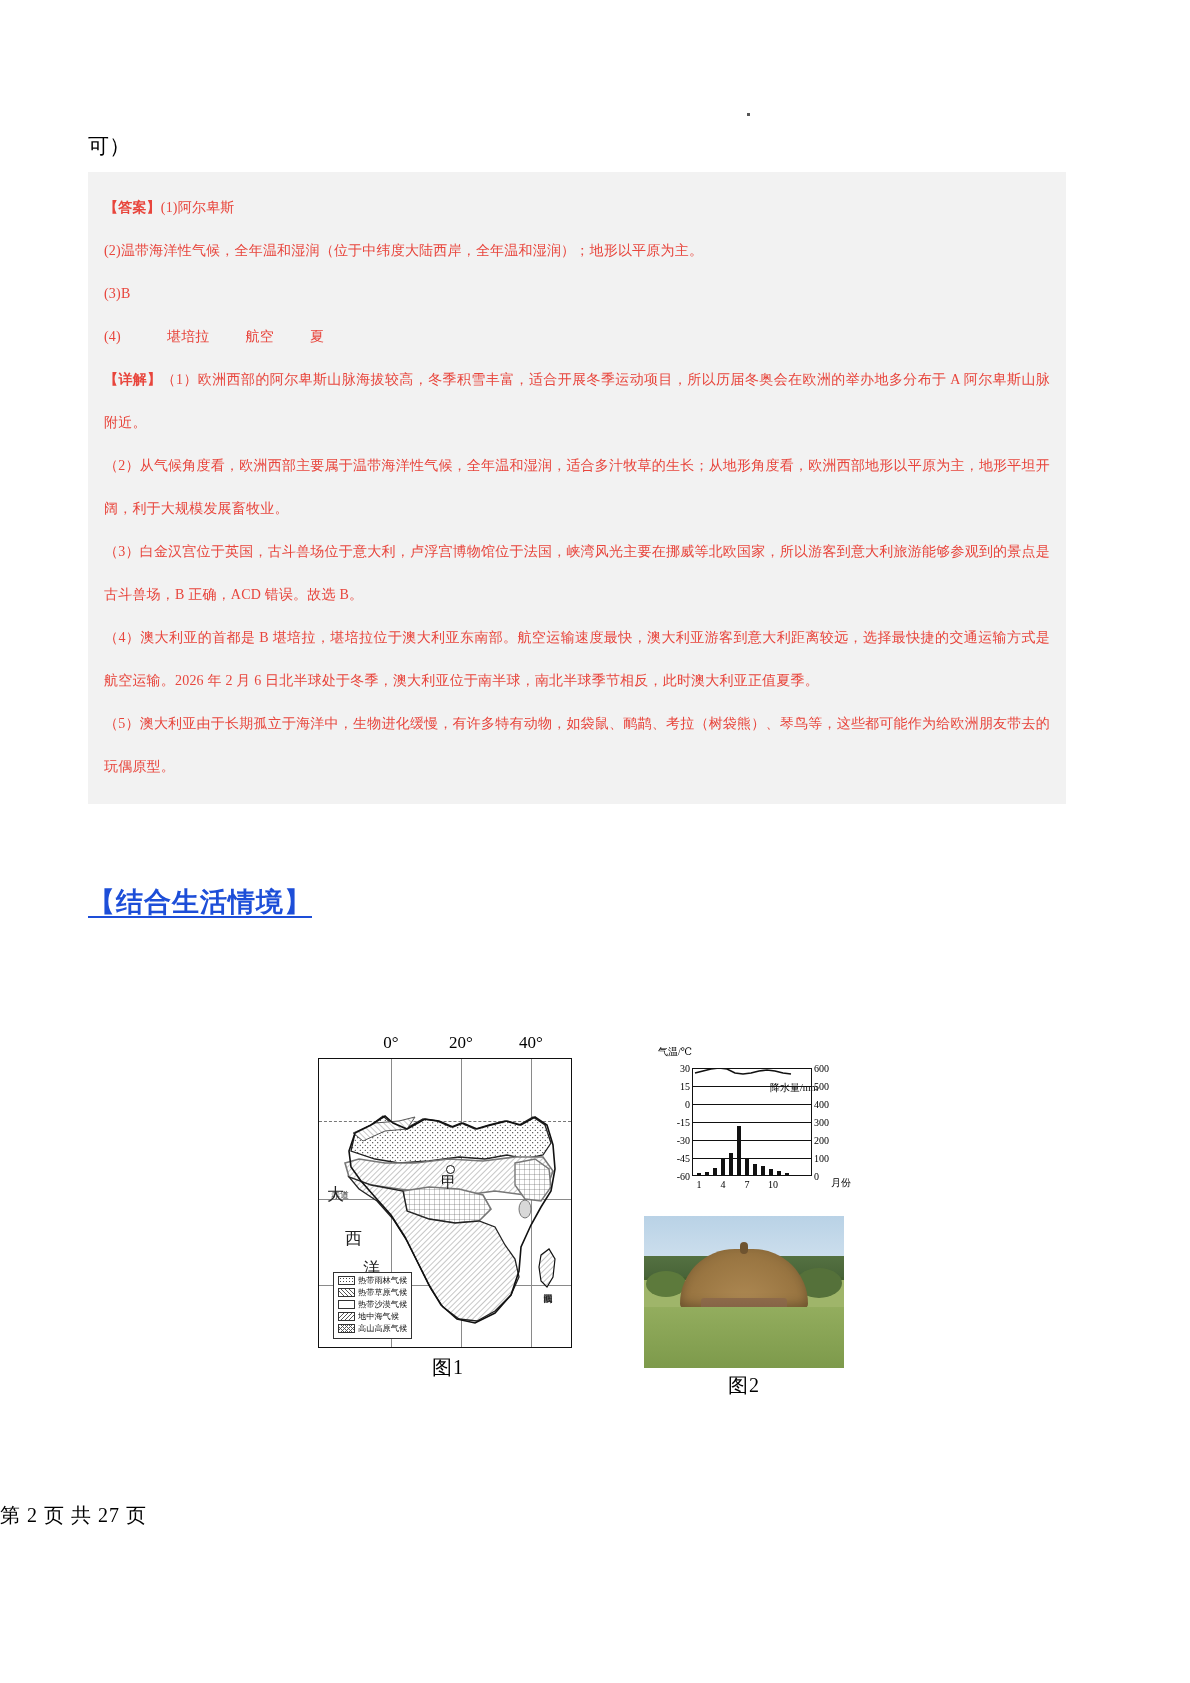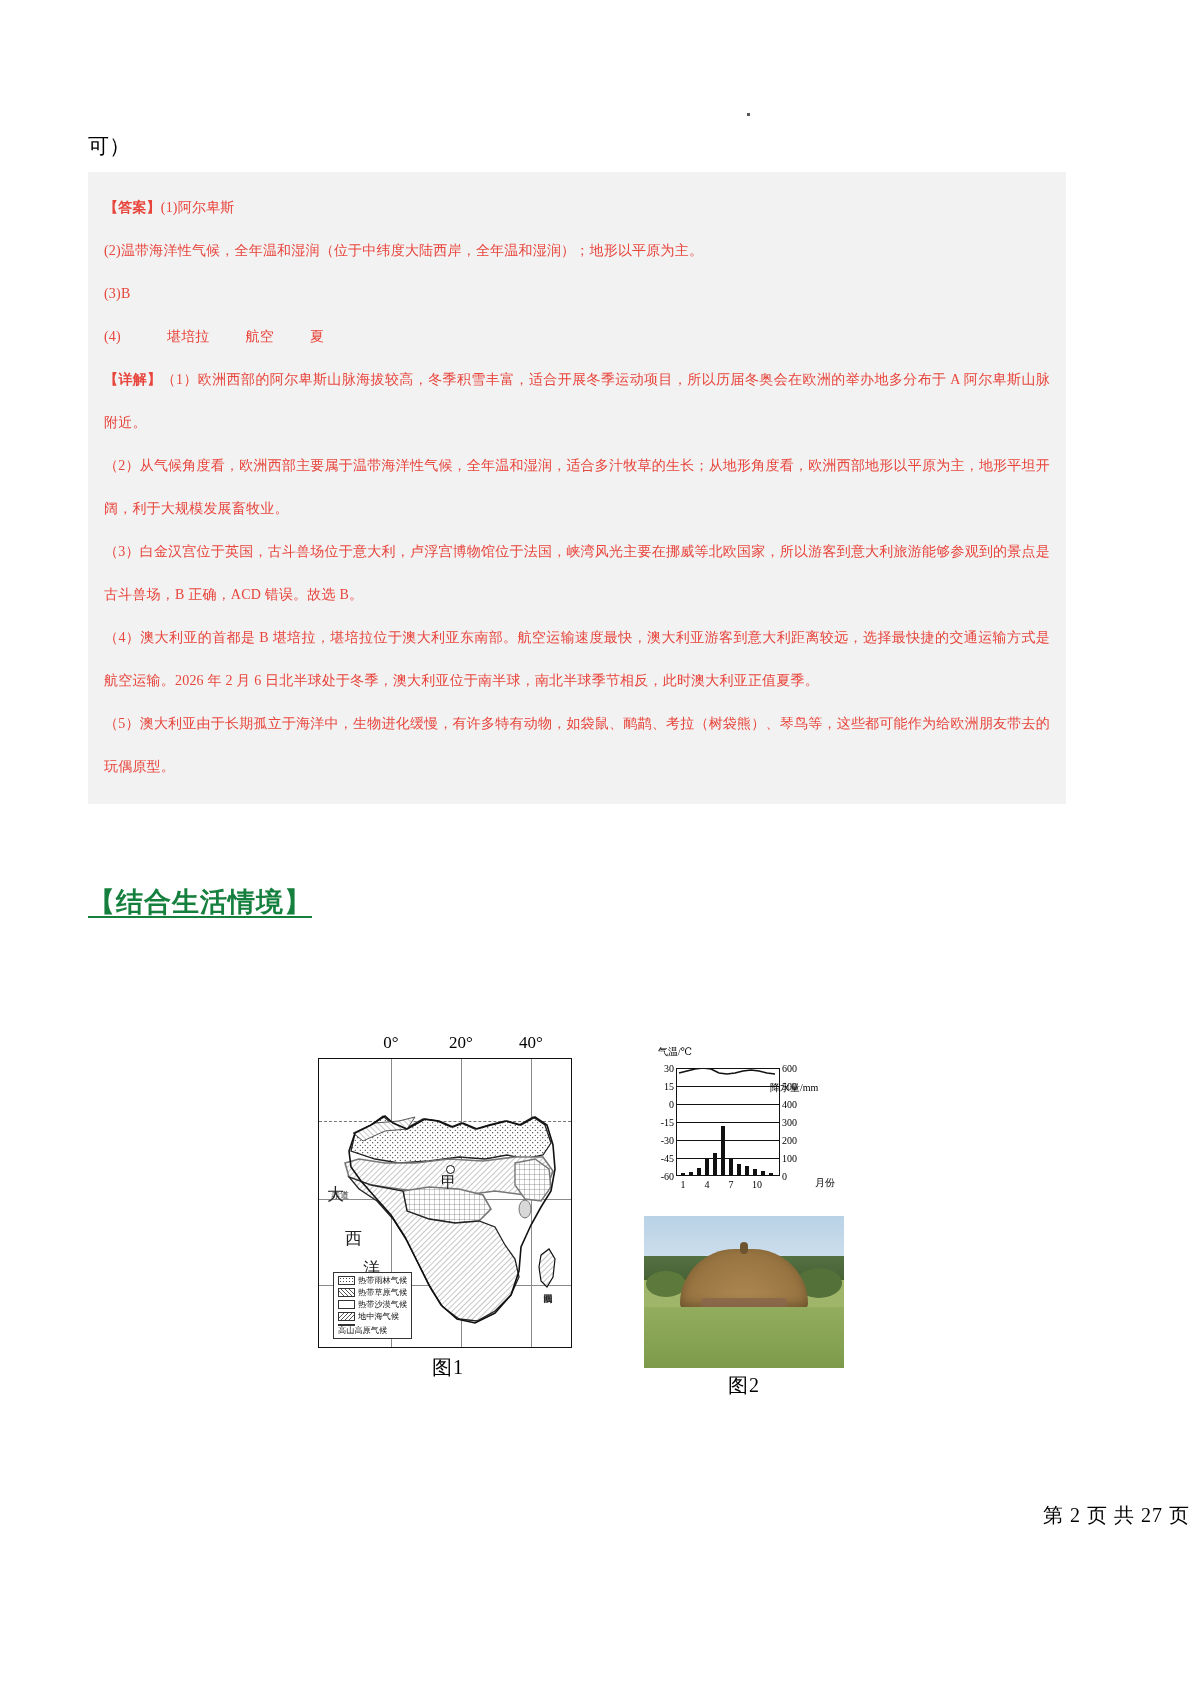--- a/index.html
+++ b/index.html
@@ -61,21 +61,21 @@
   .sp-lg { display: inline-block; width: 46px; }
   .sp-md { display: inline-block; width: 36px; }
 
   
   .blue-heading {
     position: absolute;
     left: 88px;
     top: 884px;
     font-size: 27px;
     font-weight: 700;
-    color: #15803d;
+    color: #1d4ed8;
     text-decoration: underline;
     text-underline-offset: 5px;
     letter-spacing: 1px;
   }
 
   
   .stem {
     position: absolute;
     left: 88px;
     top: 930px;
@@ -181,21 +181,21 @@
     background: #fff;
     padding: 3px 4px;
     box-sizing: border-box;
   }
   .legend-row {
     display: flex;
     align-items: flex-start;
     height: 11px;
     margin-bottom: 1px;
   }
-  .legend-row:last-child { margin-bottom: 0; flex-direction: column; }
+  .legend-row:last-child { margin-bottom: 0; }
   .swatch {
     width: 17px; height: 9px;
     border: 0.8px solid #333;
     margin-right: 3px;
     box-sizing: border-box;
   }
   .legend-text { font-size: 8.2px; color: #111; white-space: nowrap; line-height: 9px; }
 
   
   .p-dots { background-color:#fff; background-image: radial-gradient(#444 0.6px, transparent 0.7px); background-size: 3px 3px; }
@@ -207,22 +207,22 @@
   
   .chart-wrap { position: absolute; left: 548px; top: 0px; width: 210px; }
   .chart-box {
     position: relative;
     width: 160px;
     height: 132px;
     margin-left: 26px;
   }
   .chart-plot {
     position: absolute;
-    left: 14px; top: 10px;
-    width: 104px; height: 108px;
+    left: 30px; top: 10px;
+    width: 120px; height: 108px;
     border-left: 1.5px solid #111;
     border-right: 1.5px solid #111;
     border-bottom: 1.5px solid #111;
     box-sizing: border-box;
     padding-left: 44px;
   }
   .chart-hline { position:absolute; left:0; right:0; height:1px; background:#111; }
   .yl-left { position:absolute; right:calc(100% + 3px); font-size:10px; transform: translateY(-50%); white-space:nowrap; }
   .yl-right { position:absolute; left:calc(100% + 3px); font-size:10px; transform: translateY(-50%); white-space:nowrap; }
   .axis-title-l { position:absolute; left:-4px; top:-13px; font-size:10px; white-space:nowrap; }
@@ -276,21 +276,21 @@
     border-radius: 9px 9px 0 0;
   }
   .photo .shrubL { position:absolute; left:2px; top:36%; width:40px; height:26px; background:#5d7a3c; border-radius:50%; }
   .photo .shrubR { position:absolute; right:2px; top:34%; width:46px; height:30px; background:#55713a; border-radius:50%; }
 
   
   .footer {
     position: absolute;
     left: 0; right: 0;
     top: 1502px;
-    text-align: right;
+    text-align: left;
     font-size: 20px;
     letter-spacing: 1px;
   }
 </style>
 </head>
 <body>
 
 <div class="page">
 
   <div class="top-dot"></div>

